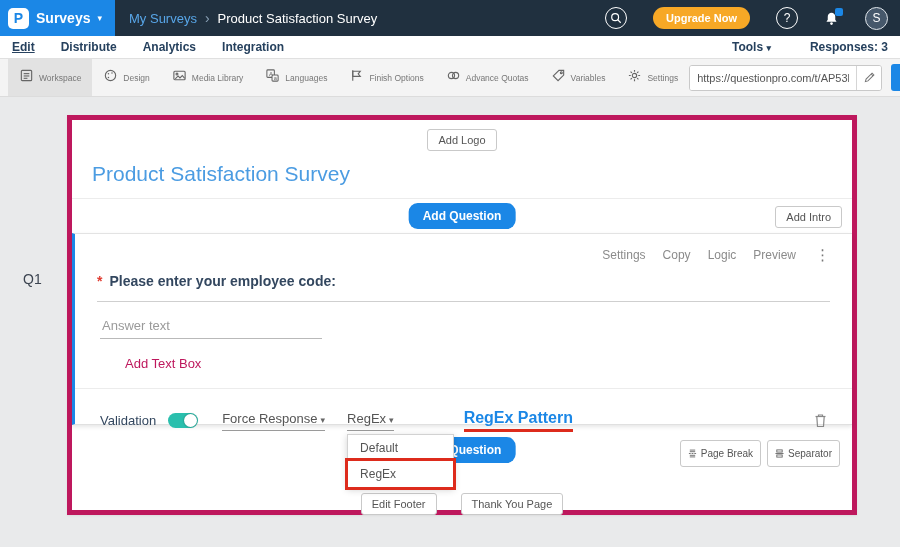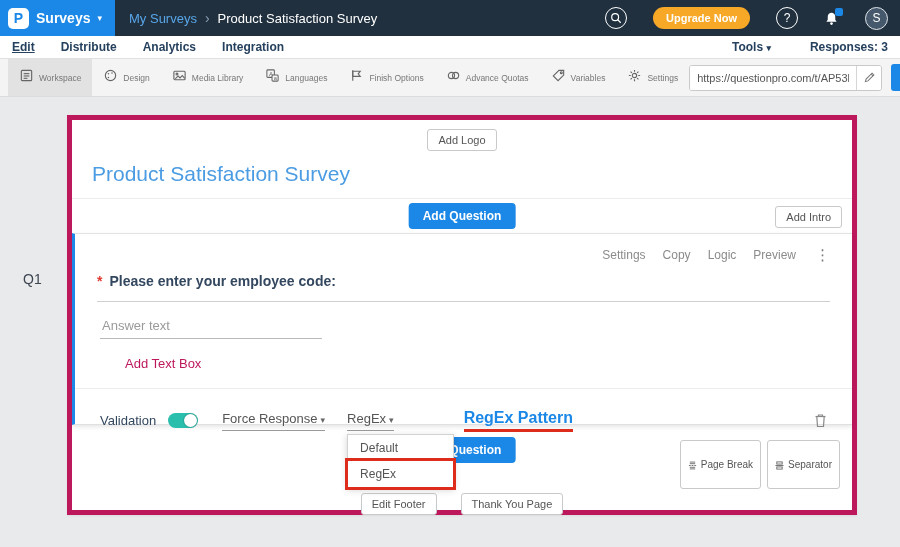--- a/index.html
+++ b/index.html
@@ -50,21 +50,21 @@
   
   .content { position:relative; flex:1; background:#e9eaeb; }
   .qnum { position:absolute; left:23px; top:174px; font-size:14px; color:#3c4450; }
   .card { position:absolute; left:55px; top:18px; width:790px; height:400px; background:#fff; border:5px solid #be185d; box-shadow:0 1px 2px rgba(0,0,0,.06);margin-left:12px; }
 
   .add-logo-row { position:absolute; top:9px; left:0; right:0; text-align:center; }
   .ghost-btn { background:#fff; border:1px solid #c9c9c9; border-radius:3px; font-size:11px; color:#555; padding:4px 10px; cursor:pointer; font-family:"Liberation Sans",sans-serif; }
   .survey-title { position:absolute; top:42px; left:20px; color:#4b9ce2; font-size:21px; font-weight:400; }
   .title-divider { position:absolute; top:78px; left:0; right:0; border-top:1px solid #ececec; }
   .addq-row { position:absolute; top:83px; left:0; right:0; height:30px; }
-  .primary-btn { background:#1b87e6; color:#fff; border:none; border-radius:4px; font-size:12px; font-weight:600; padding:6px 14px; cursor:pointer; font-family:"Liberation Sans",sans-serif; }
+  .primary-btn { background:#1b87e6; color:#fff; border:none; border-radius:9px; font-size:12px; font-weight:600; padding:6px 14px; cursor:pointer; font-family:"Liberation Sans",sans-serif; }
   .centered-btn { position:absolute; left:50%; transform:translateX(-50%); top:0; }
   .add-intro { position:absolute; right:10px; top:3px; }
 
   .question-block { position:absolute; top:113px; left:0; right:0; height:192px; border-top:1px solid #e3e3e3; border-bottom:1px solid #e0e0e0; border-left:3px solid #1b87e6; box-shadow:0 2px 4px rgba(0,0,0,.10); background:#fff; }
   .q-actions { position:absolute; top:12px; right:22px; display:flex; gap:17px; font-size:12px; color:#8b8b8b; align-items:center; }
   .q-actions a { color:#8b8b8b; cursor:pointer; text-decoration:none; }
   .more { font-size:15px; color:#777; cursor:pointer; margin-left:2px; }
   .q-title-row { position:absolute; top:39px; left:22px; right:22px; border-bottom:1px solid #cfcfcf; padding-bottom:12px; font-size:14px; font-weight:700; color:#33475f; cursor:text; }
   .req { color:#e03c31; margin-right:7px; }
   .answer-input { position:absolute; top:79px; left:25px; width:222px; border:none; border-bottom:1px solid #b9b9b9; font-size:13px; color:#777; padding:5px 2px; outline:none; background:transparent; font-family:"Liberation Sans",sans-serif; }
@@ -80,21 +80,21 @@
   .dd-fr { margin-left:24px; }
   .dd-regex { margin-left:22px; position:relative; }
   .menu { position:absolute; top:23px; left:0; width:107px; background:#fff; border:1px solid #d2d2d2; box-shadow:0 2px 7px rgba(0,0,0,.18); z-index:10; }
   .menu-item { font-size:12px; color:#555; padding:6px 12px; cursor:pointer; background:#fff; }
   .menu-item.highlighted { outline:3px solid #dd2b1c; outline-offset:0px; }
   .regex-pattern { margin-left:70px; font-size:16px; font-weight:700; color:#1b87e6; cursor:pointer; text-decoration:none; border-bottom:3px solid #dd2b1c; padding-bottom:2px; }
   .trash { margin-left:auto; margin-right:25px; cursor:pointer; display:flex; }
 
   .bottom-controls { position:absolute; top:317px; left:0; right:0; height:26px; }
   .pb-group { position:absolute; right:12px; top:3px; display:flex; gap:6px; }
-  .tiny-btn { background:#fff; border:1px solid #c9c9c9; border-radius:3px; font-size:10px; color:#555; padding:18px 7px; display:flex; align-items:flex-end; gap:4px; cursor:pointer; font-family:"Liberation Sans",sans-serif; }
+  .tiny-btn { background:#fff; border:1px solid #c9c9c9; border-radius:3px; font-size:10px; color:#555; padding:7px 7px; display:flex; align-items:center; gap:4px; cursor:pointer; font-family:"Liberation Sans",sans-serif; }
   .footer-row { position:absolute; top:373px; left:0; right:0; display:flex; justify-content:center; gap:24px; }
 </style>
 </head>
 <body>
 
 <div class="page">
 
   <header class="topbar">
     <div class="brand">
       <div class="logo">

